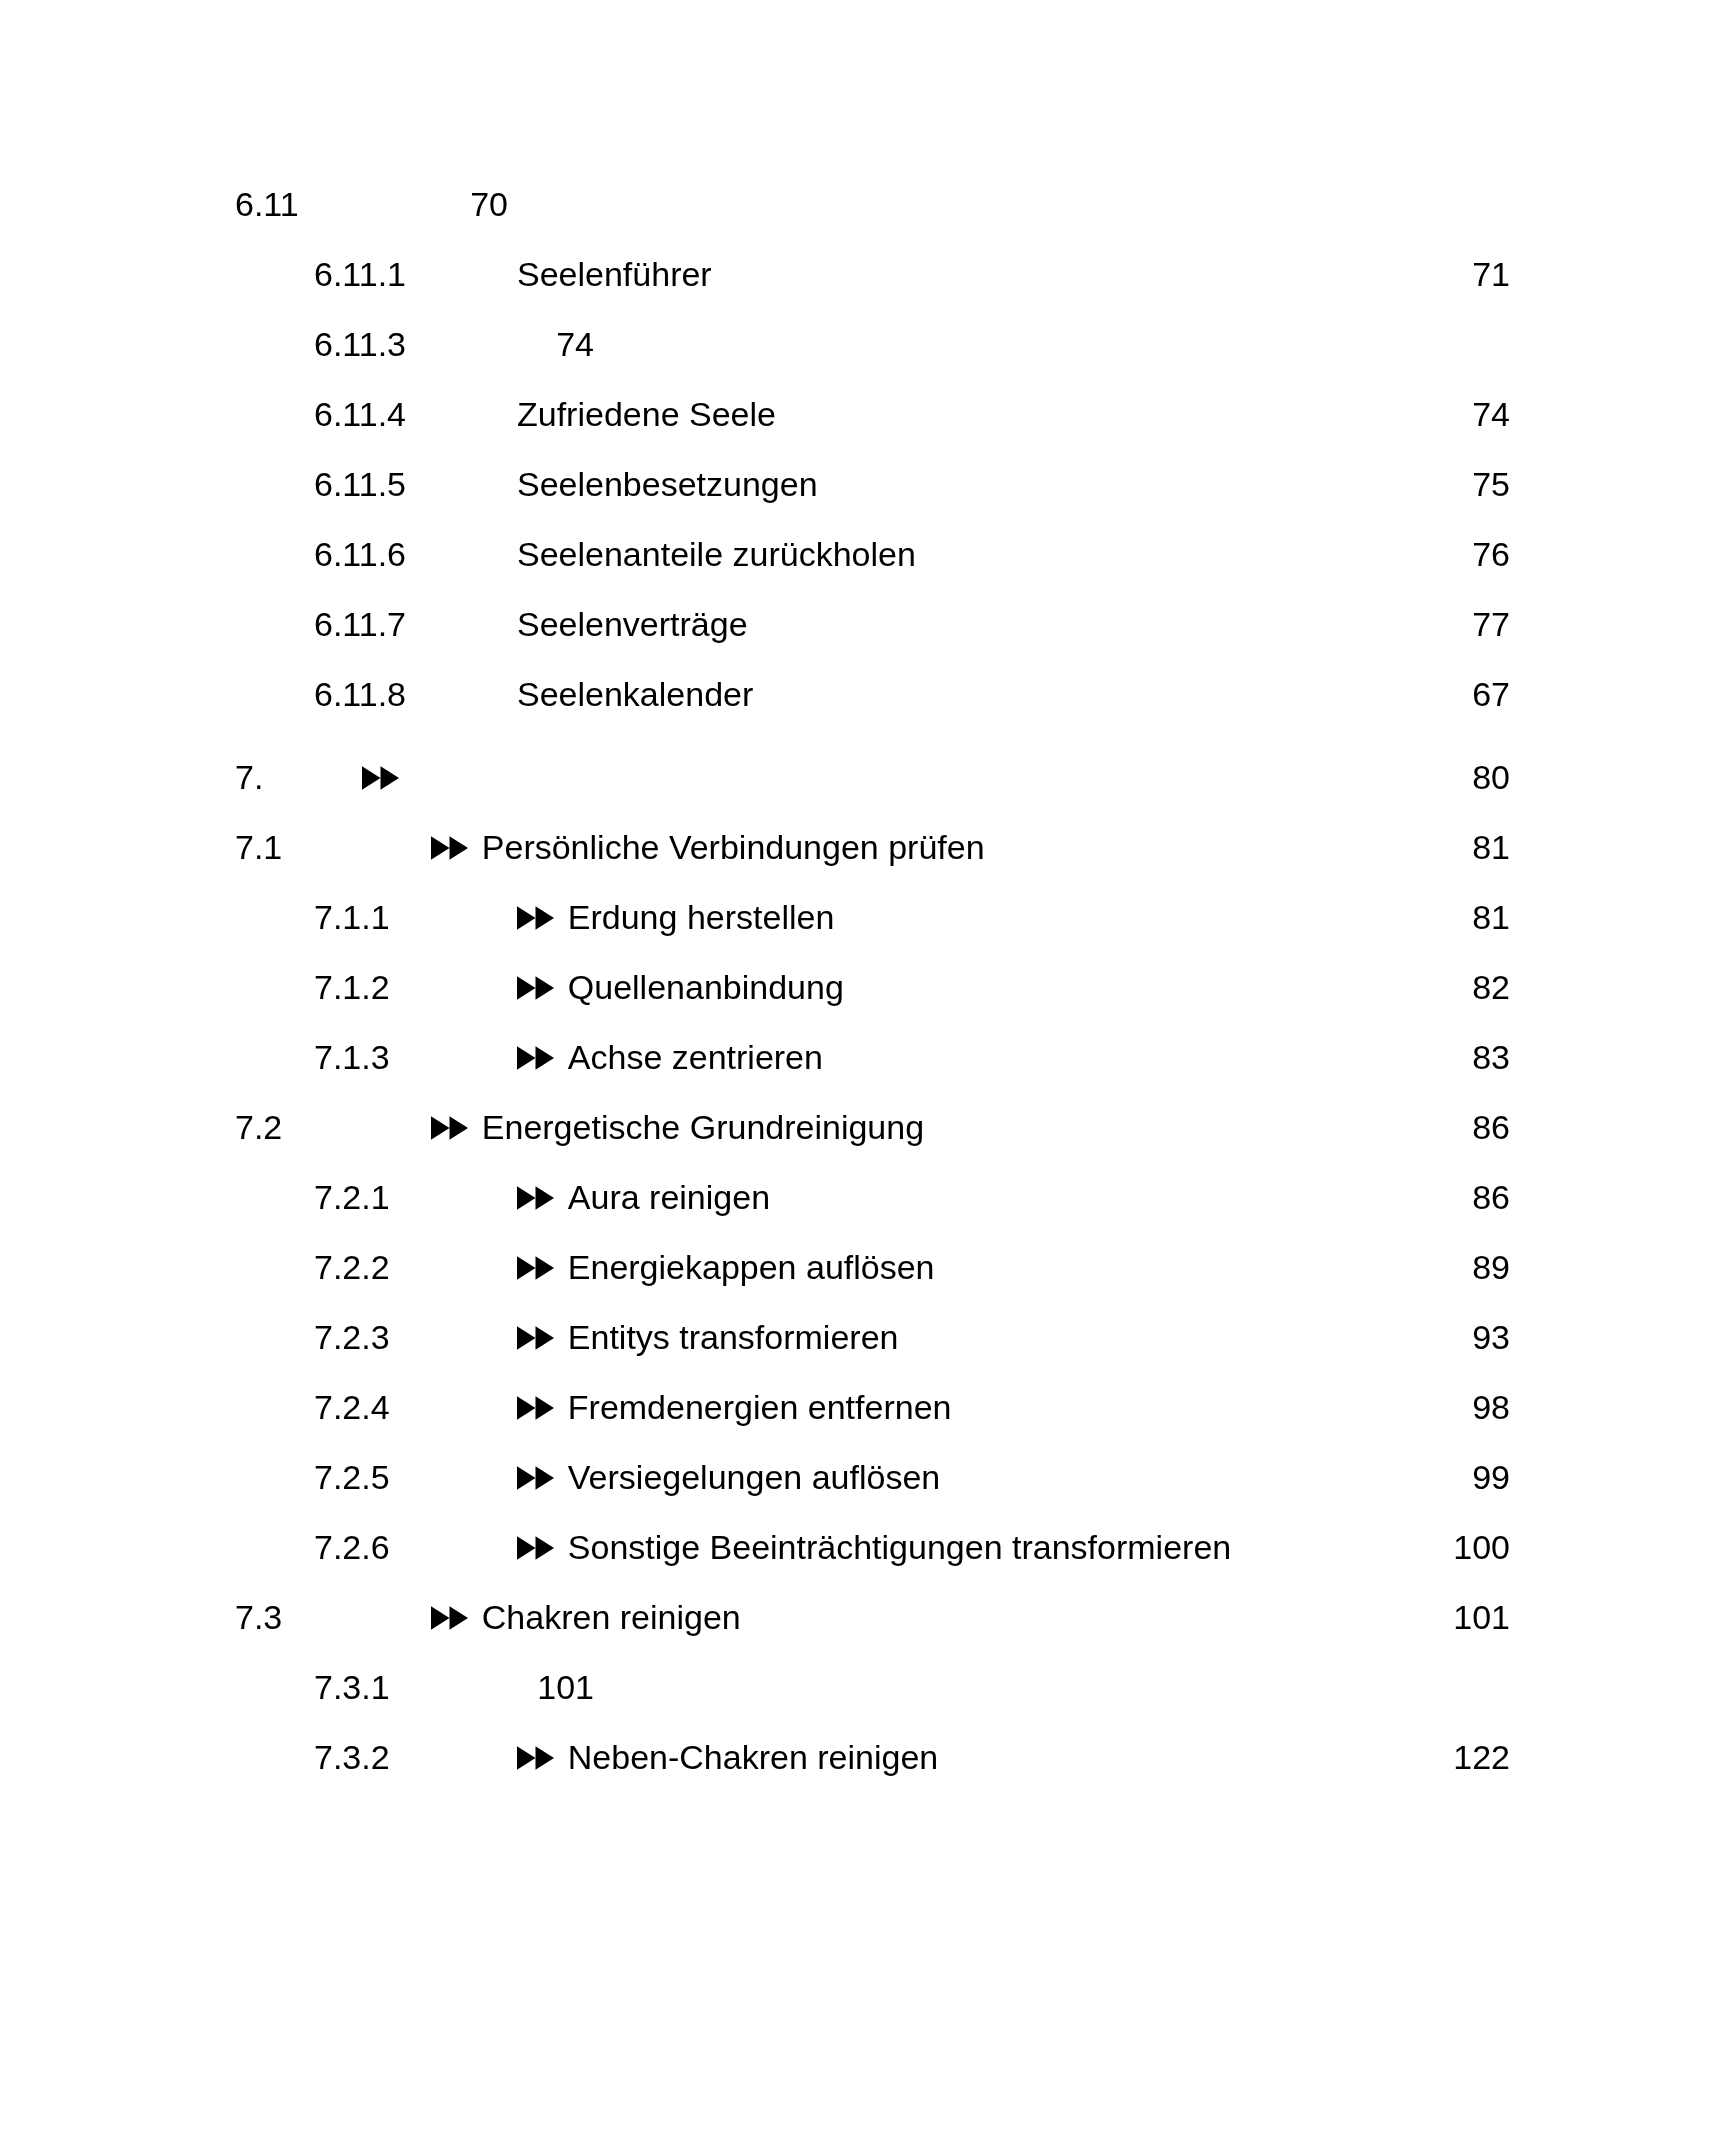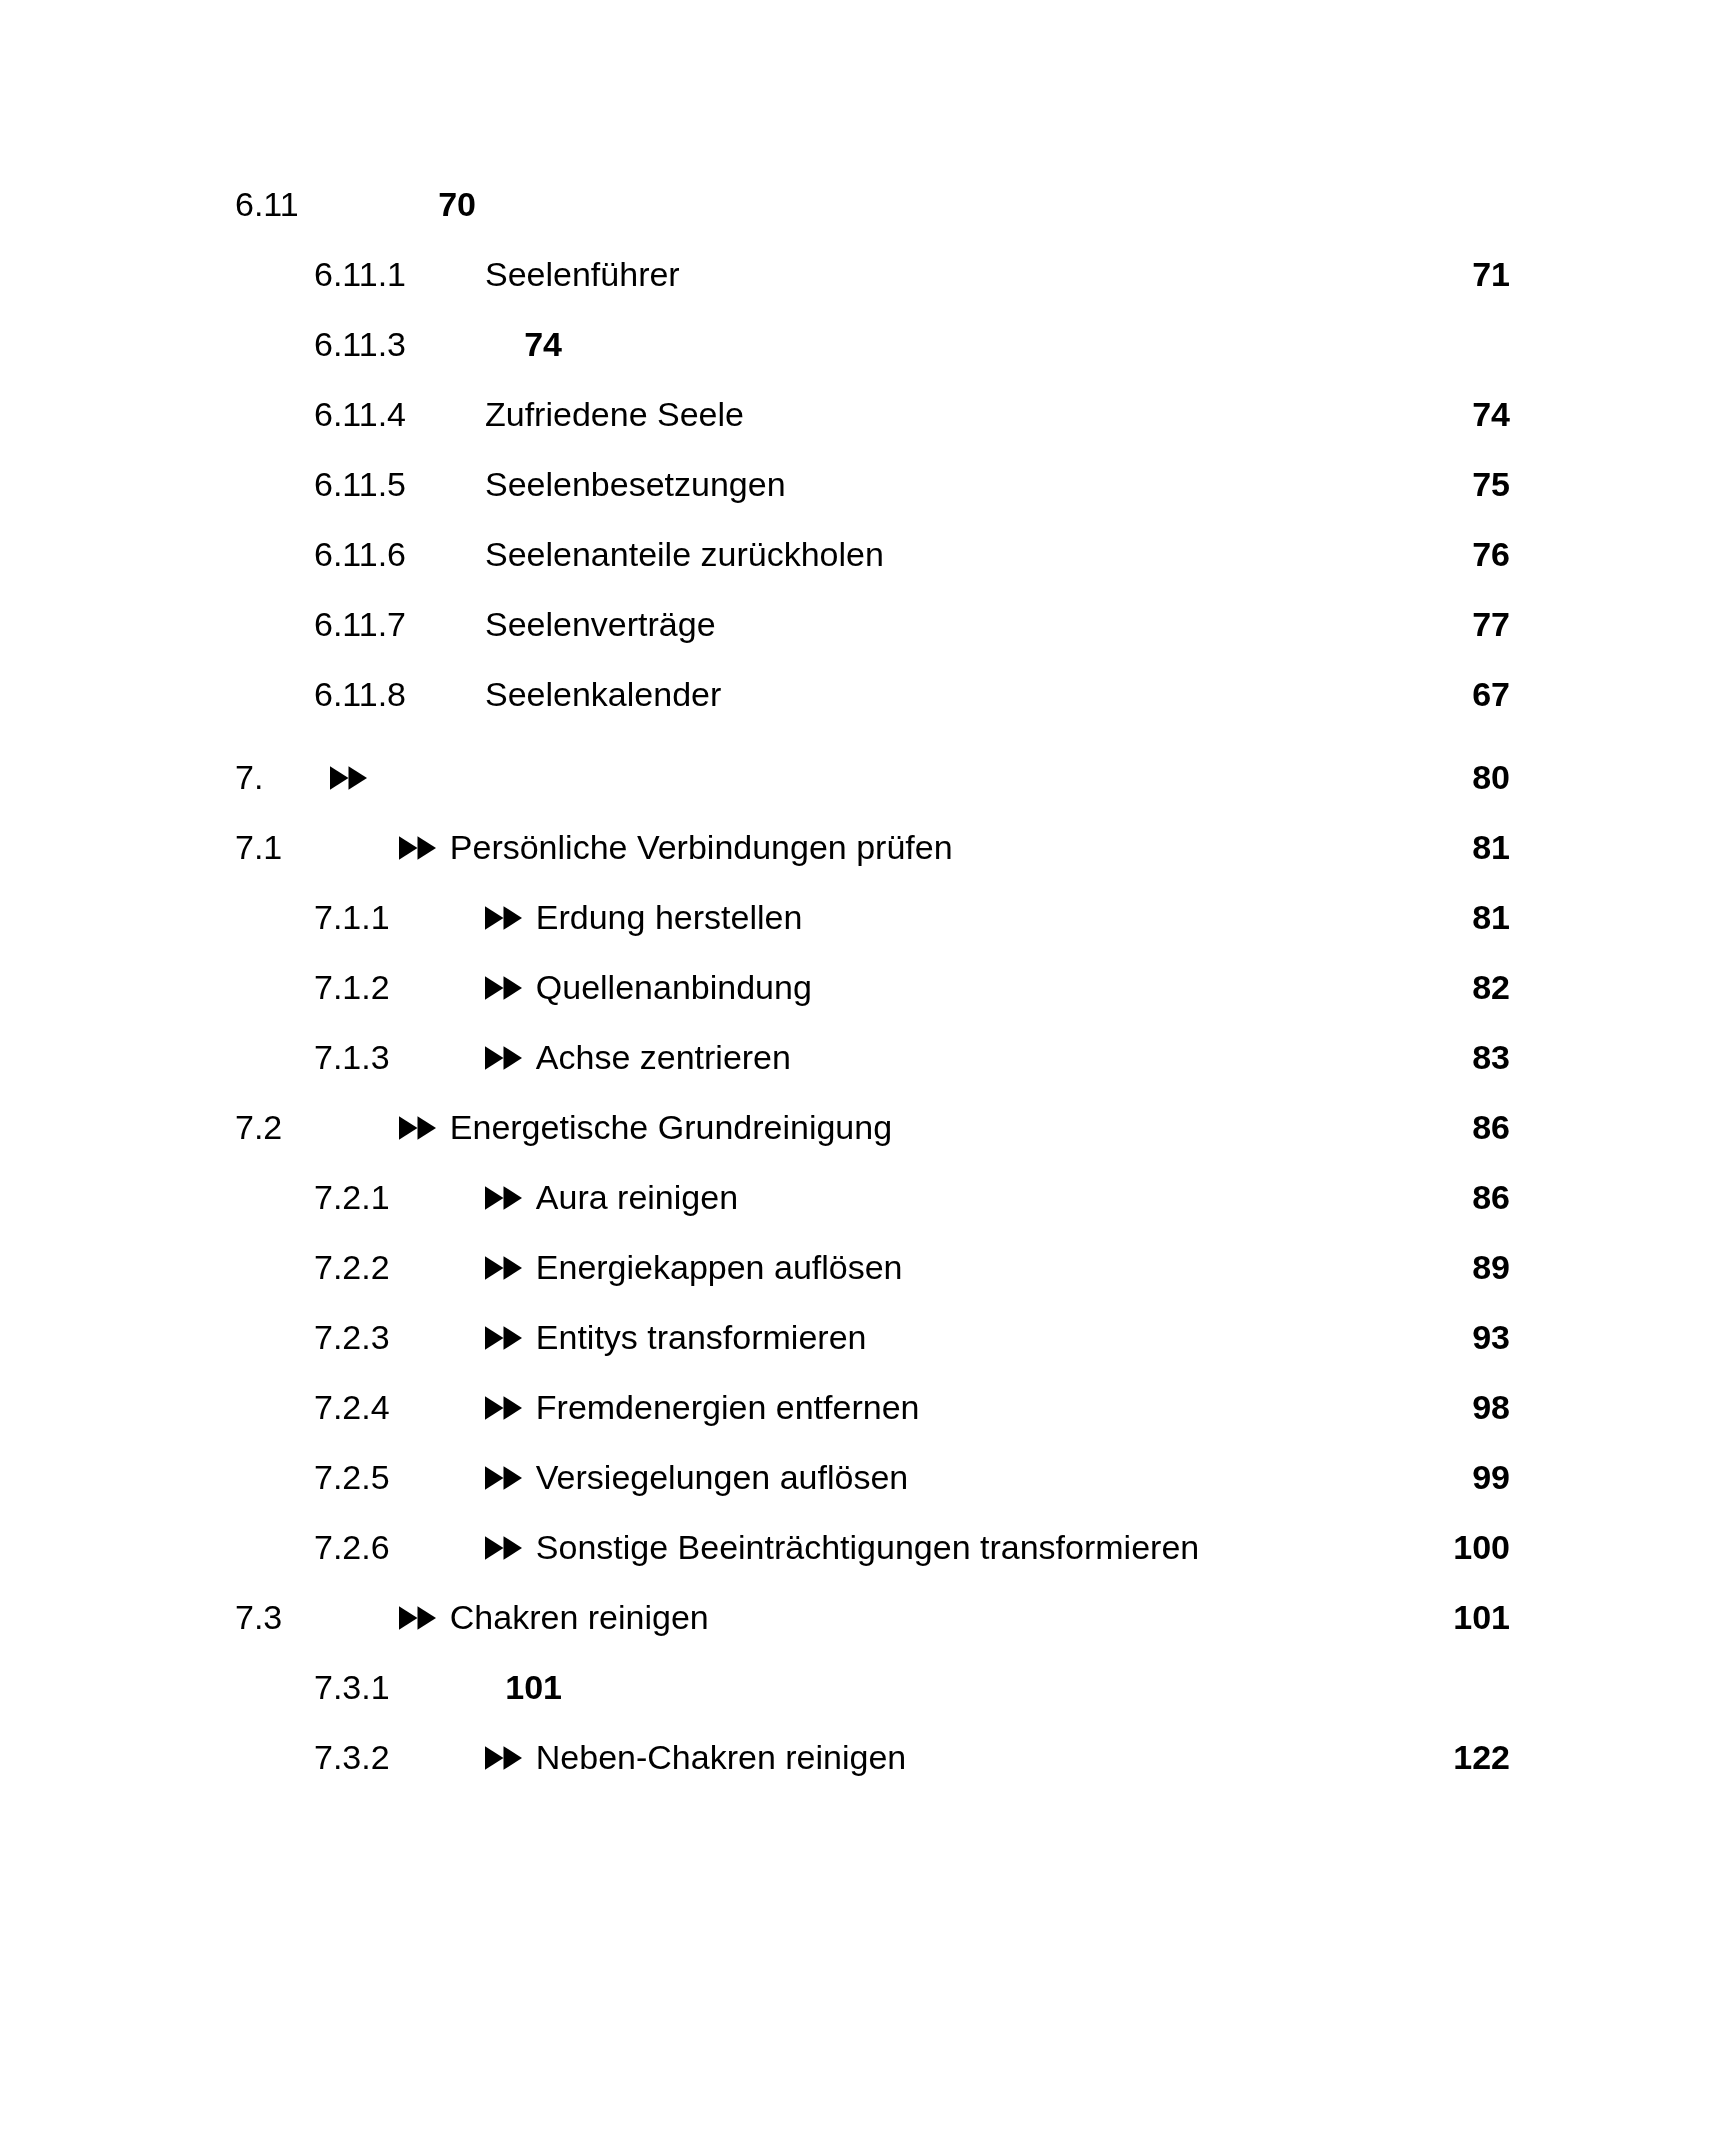--- a/index.html
+++ b/index.html
@@ -19,20 +19,21 @@
   }
   .toc {
     padding-top: 185px;
   }
   .row {
     display: flex;
     align-items: baseline;
     height: 70px;
     padding-right: 217px;
     white-space: nowrap;
+    gap: 32px;
   }
   .row .num {
     flex: none;
   }
   
   .lvl0 { margin-top: 13px; }
   .lvl0 .num { margin-left: 235px; width: 95px; }
   
   .lvl1 .num { margin-left: 235px; width: 164px; }
   
@@ -47,21 +48,20 @@
   }
   .arrow svg {
     width: 37px;
     height: 24px;
     vertical-align: -0.9px;
   }
   .pagenum {
     flex: none;
     min-width: 77px;
     text-align: right;
-    font-weight: bold;
   }
 </style>
 </head>
 <body>
 
 <div class="page">
   <div class="toc">
       <div class="row lvl1">
     <span class="num">6.11</span>
     <span class="pagenum">70</span>

